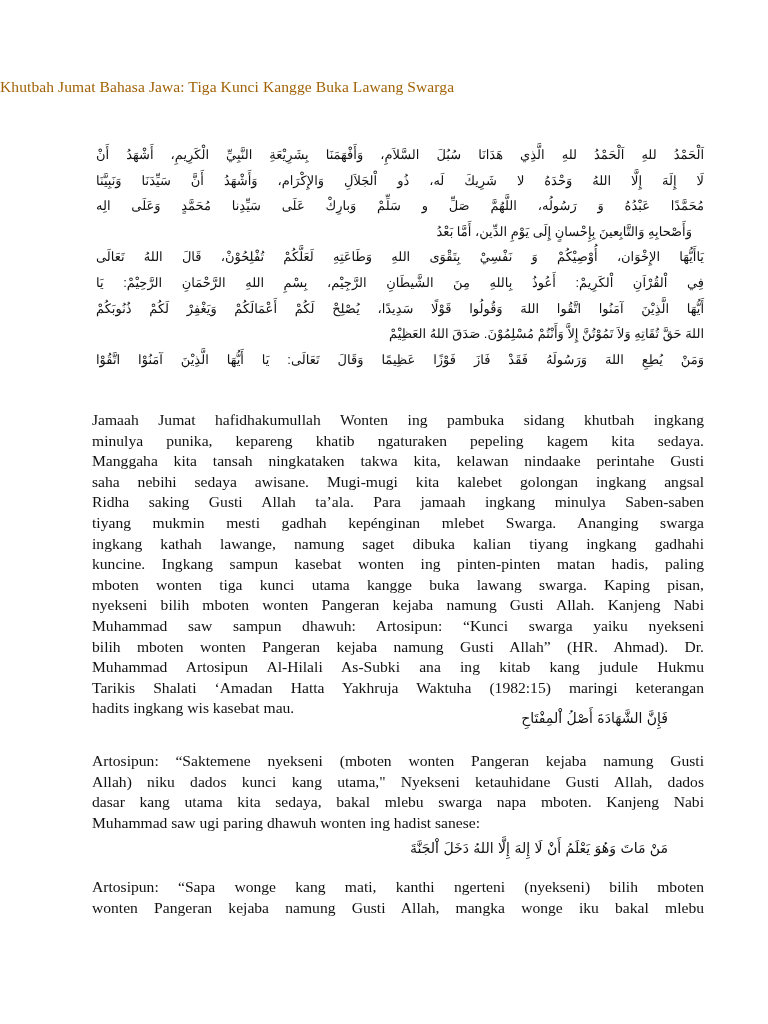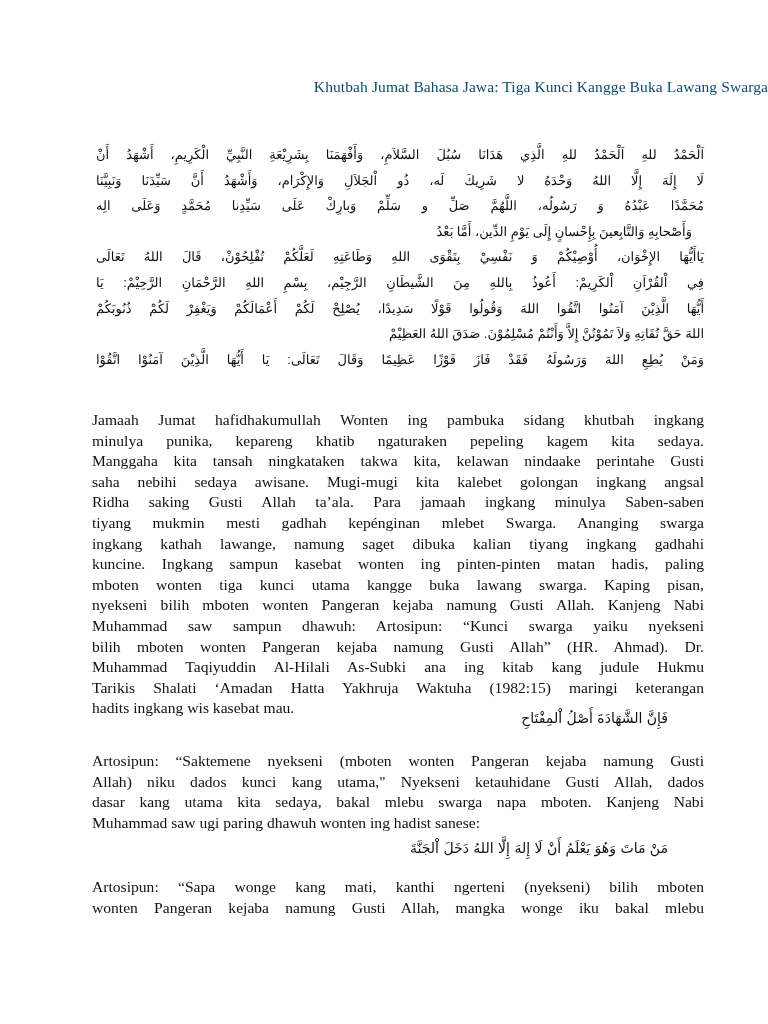--- a/index.html
+++ b/index.html
@@ -18,25 +18,25 @@
       position: absolute;
       left: 0; top: 0;
       width: 768px;
       height: 1024px;
       background: #ffffff;
     }
     .title {
       position: absolute;
       left: 0; right: 0;
       top: 78px;
-      text-align: right;
+      text-align: left;
       font-family: "Liberation Serif", serif;
       font-size: 15.5px;
       letter-spacing: 0.1px;
-      color: #0c4a6e;
+      color: #a16207;
     }
     .arabic-block {
       position: absolute;
       left: 96px;
       width: 608px;
       top: 142px;
       direction: rtl;
       font-family: Liberation Sans, sans-serif;
       font-size: 13px;
       line-height: 25.6px;
@@ -109,21 +109,21 @@
     <span class="pline">Manggaha kita tansah ningkataken takwa kita, kelawan nindaake perintahe Gusti</span>
     <span class="pline">saha nebihi sedaya awisane. Mugi-mugi kita kalebet golongan ingkang angsal</span>
     <span class="pline">Ridha saking Gusti Allah ta’ala.   Para jamaah ingkang minulya Saben-saben</span>
     <span class="pline">tiyang mukmin mesti gadhah kepénginan mlebet Swarga. Ananging swarga</span>
     <span class="pline">ingkang kathah lawange, namung saget dibuka kalian tiyang ingkang gadhahi</span>
     <span class="pline">kuncine. Ingkang sampun kasebat wonten ing pinten-pinten matan hadis, paling</span>
     <span class="pline">mboten wonten tiga kunci utama kangge buka lawang swarga.   Kaping pisan,</span>
     <span class="pline">nyekseni bilih mboten wonten Pangeran kejaba namung Gusti Allah. Kanjeng Nabi</span>
     <span class="pline">Muhammad saw  sampun dhawuh:   Artosipun: “Kunci swarga yaiku nyekseni</span>
     <span class="pline">bilih mboten wonten Pangeran kejaba namung Gusti Allah” (HR. Ahmad).   Dr.</span>
-    <span class="pline">Muhammad Taqiyuddin Al-Hilali As-Subki  ana ing kitab kang judule Hukmu</span>
+    <span class="pline">Muhammad Artosipun Al-Hilali As-Subki  ana ing kitab kang judule Hukmu</span>
     <span class="pline">Tarikis Shalati ‘Amadan Hatta Yakhruja Waktuha (1982:15) maringi keterangan</span>
     <span class="pline end">hadits ingkang wis kasebat mau.</span>
   </div>
 
   <div class="arabic-quote" style="right:100px; top:710px;">فَإِنَّ الشَّهَادَةَ أَصْلُ اْلمِفْتَاحِ</div>
 
   <div class="para" style="top:751px;">
     <span class="pline">Artosipun: “Saktemene nyekseni (mboten wonten Pangeran kejaba namung Gusti</span>
     <span class="pline">Allah) niku dados kunci kang utama,"   Nyekseni ketauhidane Gusti Allah, dados</span>
     <span class="pline">dasar kang utama kita sedaya, bakal mlebu swarga napa mboten. Kanjeng Nabi</span>

